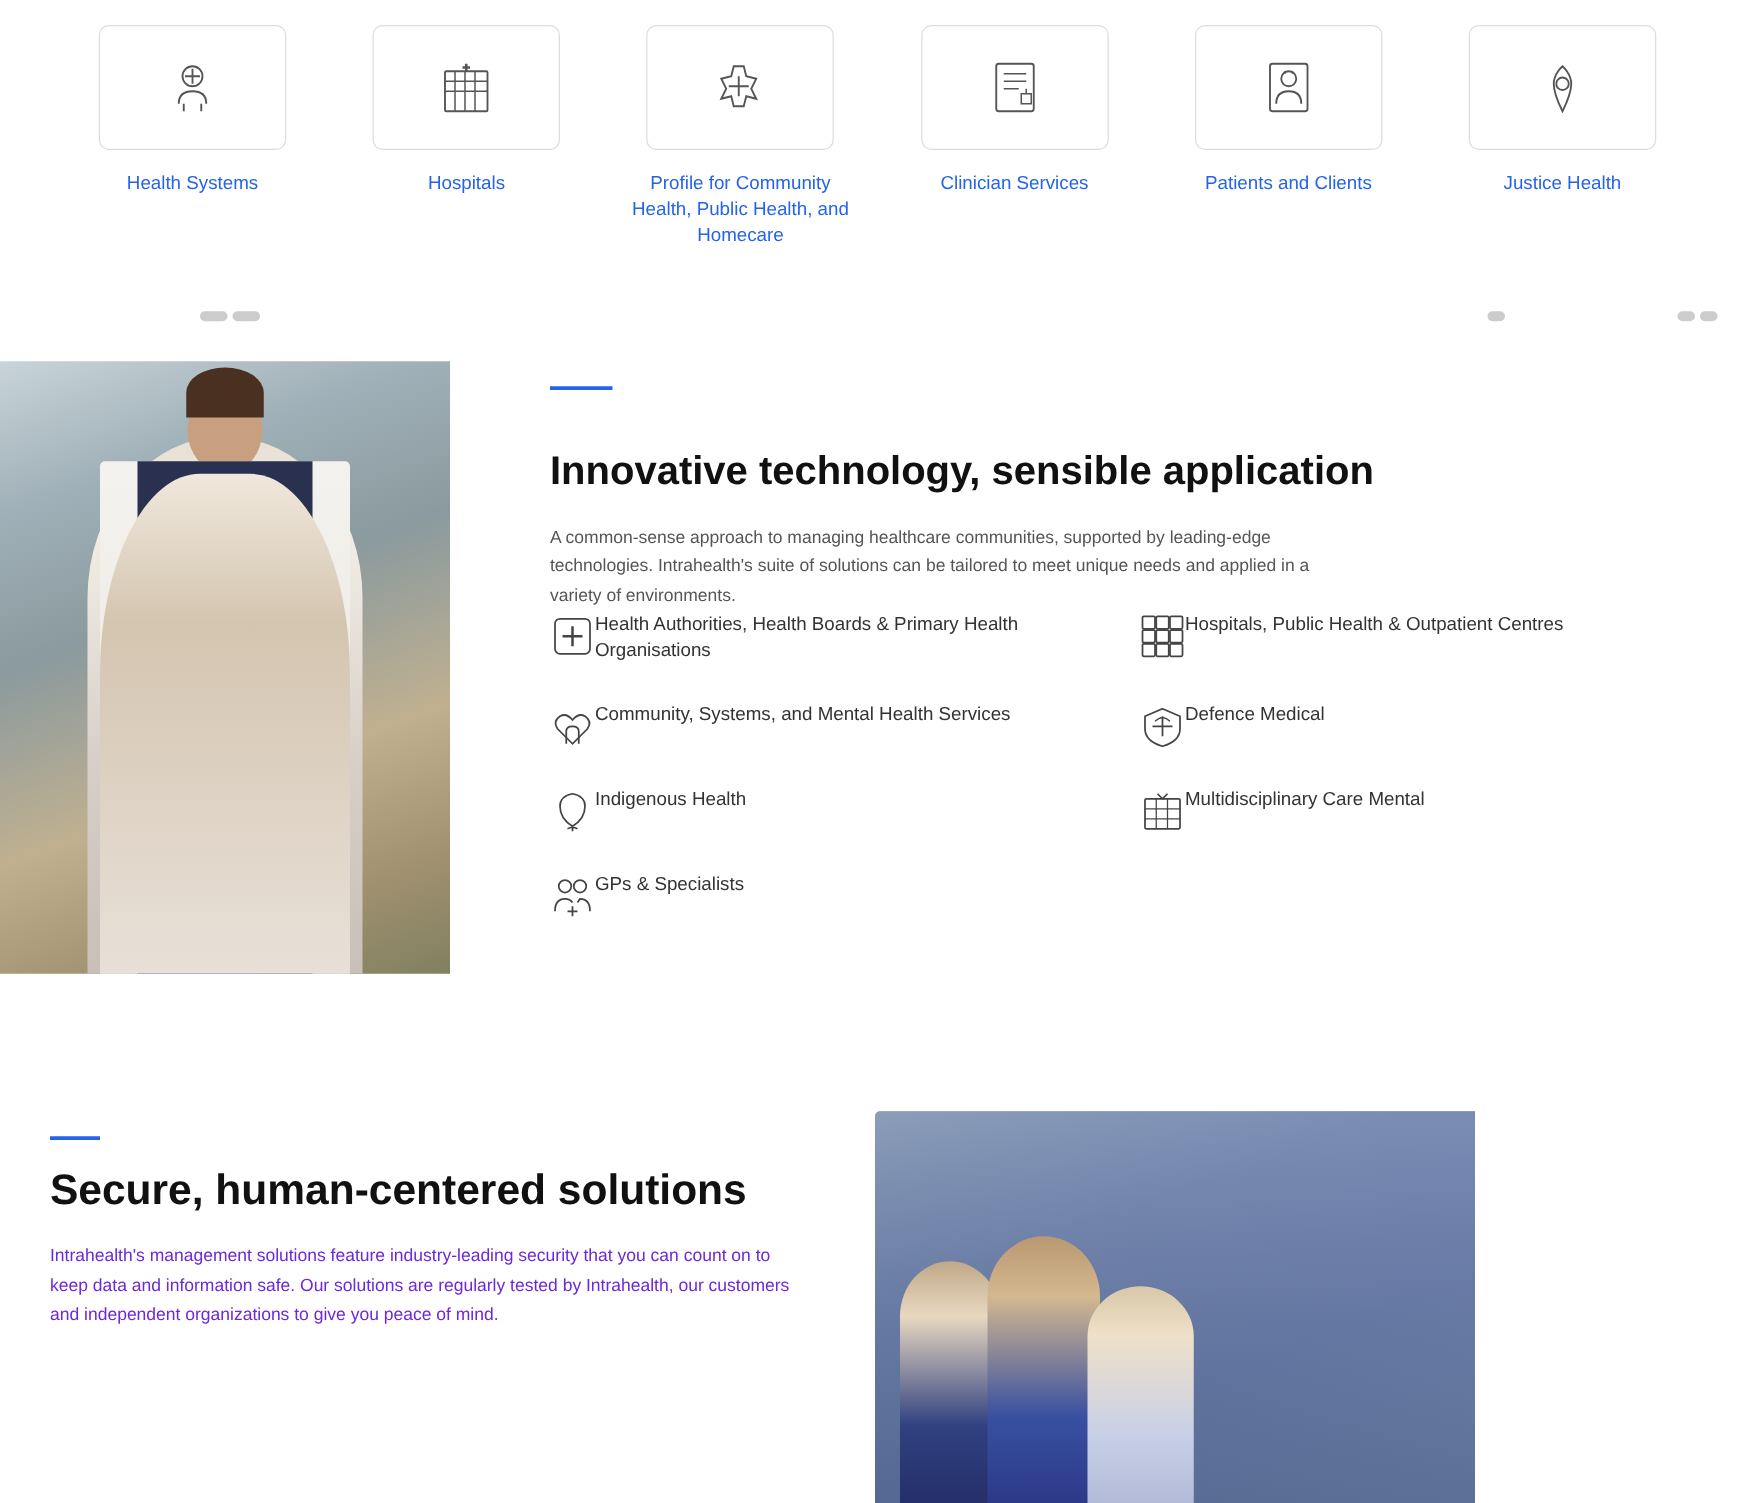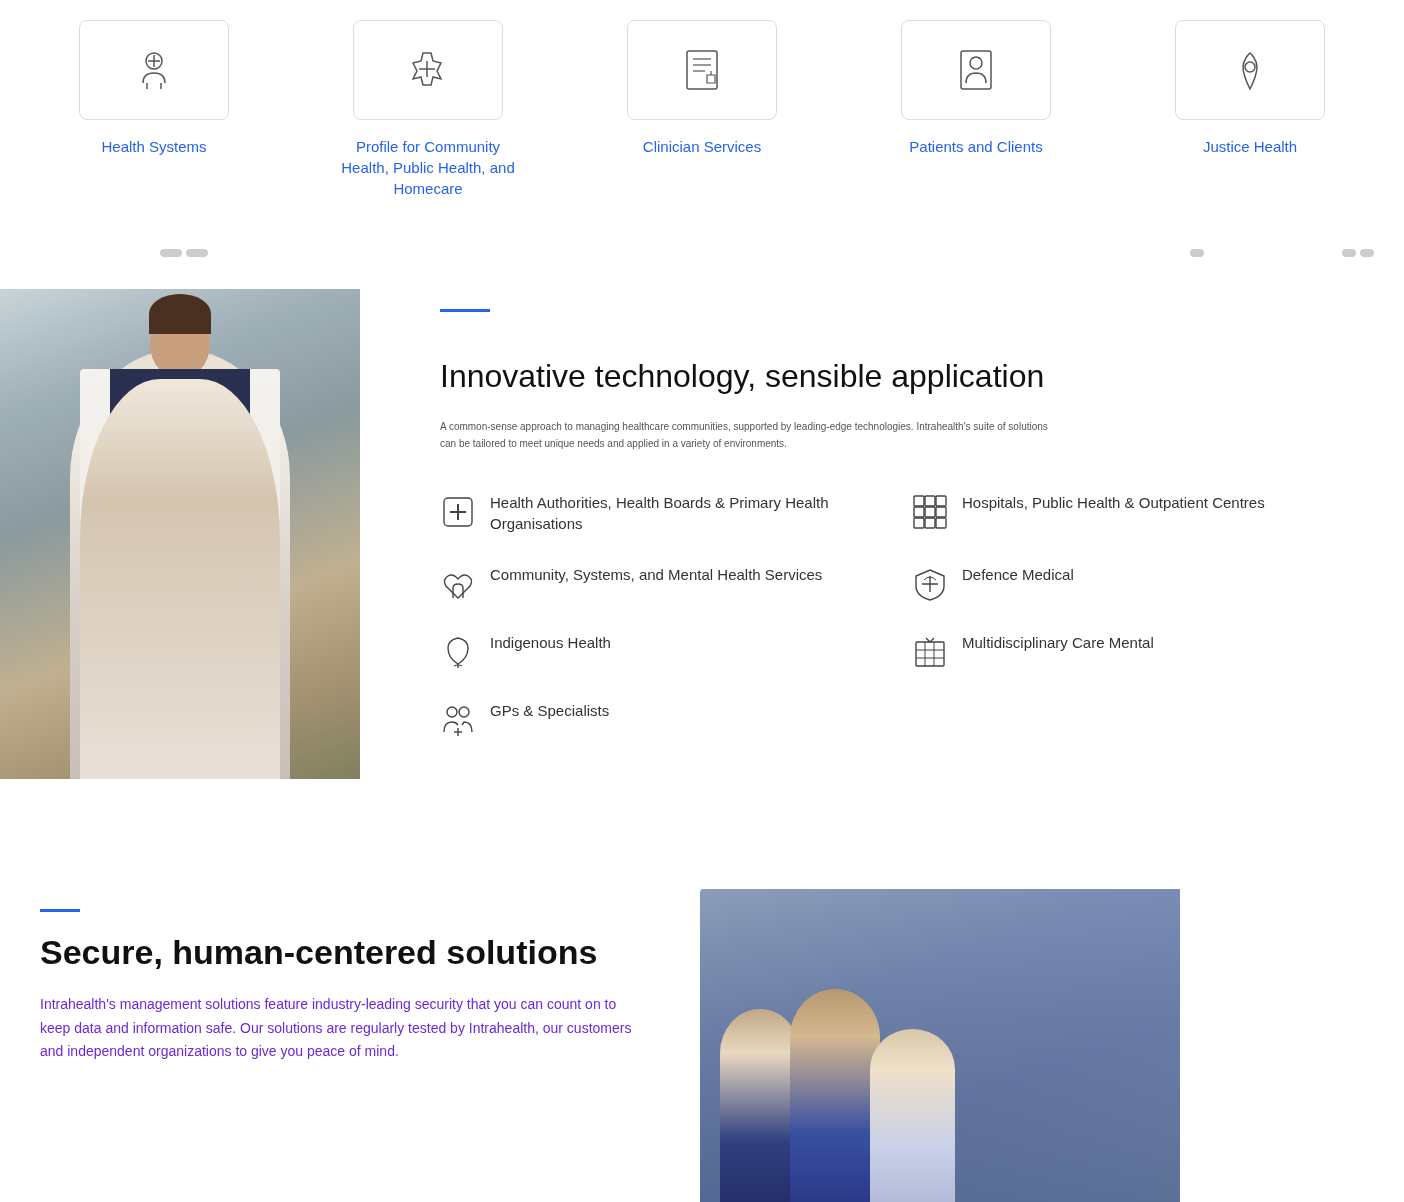--- a/index.html
+++ b/index.html
@@ -105,44 +105,42 @@
       padding: 20px 60px 40px 80px;
     }
     .blue-line {
       width: 50px;
       height: 3px;
       background: #2563eb;
       margin-bottom: 20px;
     }
     .section-title {
       font-size: 32px;
-      font-weight: 400;
+      font-weight: 700;
       color: #111;
       margin-bottom: 20px;
       line-height: 1.3;
       margin-top: 44px;
     }
     .section-desc {
-      font-size: 10px;
+      font-size: 14px;
       color: #555;
       line-height: 1.7;
-      margin-bottom: 40px;
       max-width: 620px;
     }
 
     
     .feature-grid {
       display: grid;
       grid-template-columns: 1fr 1fr;
       gap: 30px 40px;
     }
     .feature-item {
       display: flex;
       align-items: flex-start;
-      gap: 14px;
     }
     .feature-icon {
       flex-shrink: 0;
       width: 36px;
       height: 36px;
       margin-top: 2px;
     }
     .feature-icon svg {
       width: 36px;
       height: 36px;
@@ -225,20 +223,35 @@
             <line x1="25" y1="10" x2="25" y2="22" stroke="#555" stroke-width="1.5"></line>
             <line x1="19" y1="16" x2="31" y2="16" stroke="#555" stroke-width="1.5"></line>
             <path d="M14 38 Q14 28 25 28 Q36 28 36 38" stroke="#555" stroke-width="1.5" fill="none"></path>
             <line x1="18" y1="44" x2="18" y2="38" stroke="#555" stroke-width="1.5"></line>
             <line x1="32" y1="44" x2="32" y2="38" stroke="#555" stroke-width="1.5"></line>
           </svg>
         </div>
         <span class="card-label">Health Systems</span>
       </div>
 
+      <div class="card-item">
+        <div class="card-icon-box">
+          <svg viewBox="0 0 50 50">
+            <rect x="8" y="12" width="34" height="32" rx="1" stroke="#555" stroke-width="1.5" fill="none"></rect>
+            <line x1="8" y1="20" x2="42" y2="20" stroke="#555" stroke-width="1.2"></line>
+            <line x1="8" y1="28" x2="42" y2="28" stroke="#555" stroke-width="1.2"></line>
+            <line x1="16" y1="12" x2="16" y2="44" stroke="#555" stroke-width="1.2"></line>
+            <line x1="24" y1="12" x2="24" y2="44" stroke="#555" stroke-width="1.2"></line>
+            <line x1="32" y1="12" x2="32" y2="44" stroke="#555" stroke-width="1.2"></line>
+            <line x1="25" y1="6" x2="25" y2="12" stroke="#555" stroke-width="2"></line>
+            <line x1="22" y1="9" x2="28" y2="9" stroke="#555" stroke-width="2"></line>
+          </svg>
+        </div>
+        <span class="card-label">Hospitals</span>
+      </div>
 
       <div class="card-item">
         <div class="card-icon-box">
           <svg viewBox="0 0 50 50">
             <path d="M20 8 L28 8 L30 16 L38 18 L34 26 L38 34 L30 32 L28 40 L20 40 L18 32 L10 34 L14 26 L10 18 L18 16 Z" stroke="#555" stroke-width="1.5" fill="none"></path>
             <line x1="24" y1="16" x2="24" y2="32" stroke="#555" stroke-width="1.5"></line>
             <line x1="16" y1="24" x2="32" y2="24" stroke="#555" stroke-width="1.5"></line>
           </svg>
         </div>
         <span class="card-label">Profile for Community Health, Public Health, and Homecare</span>

